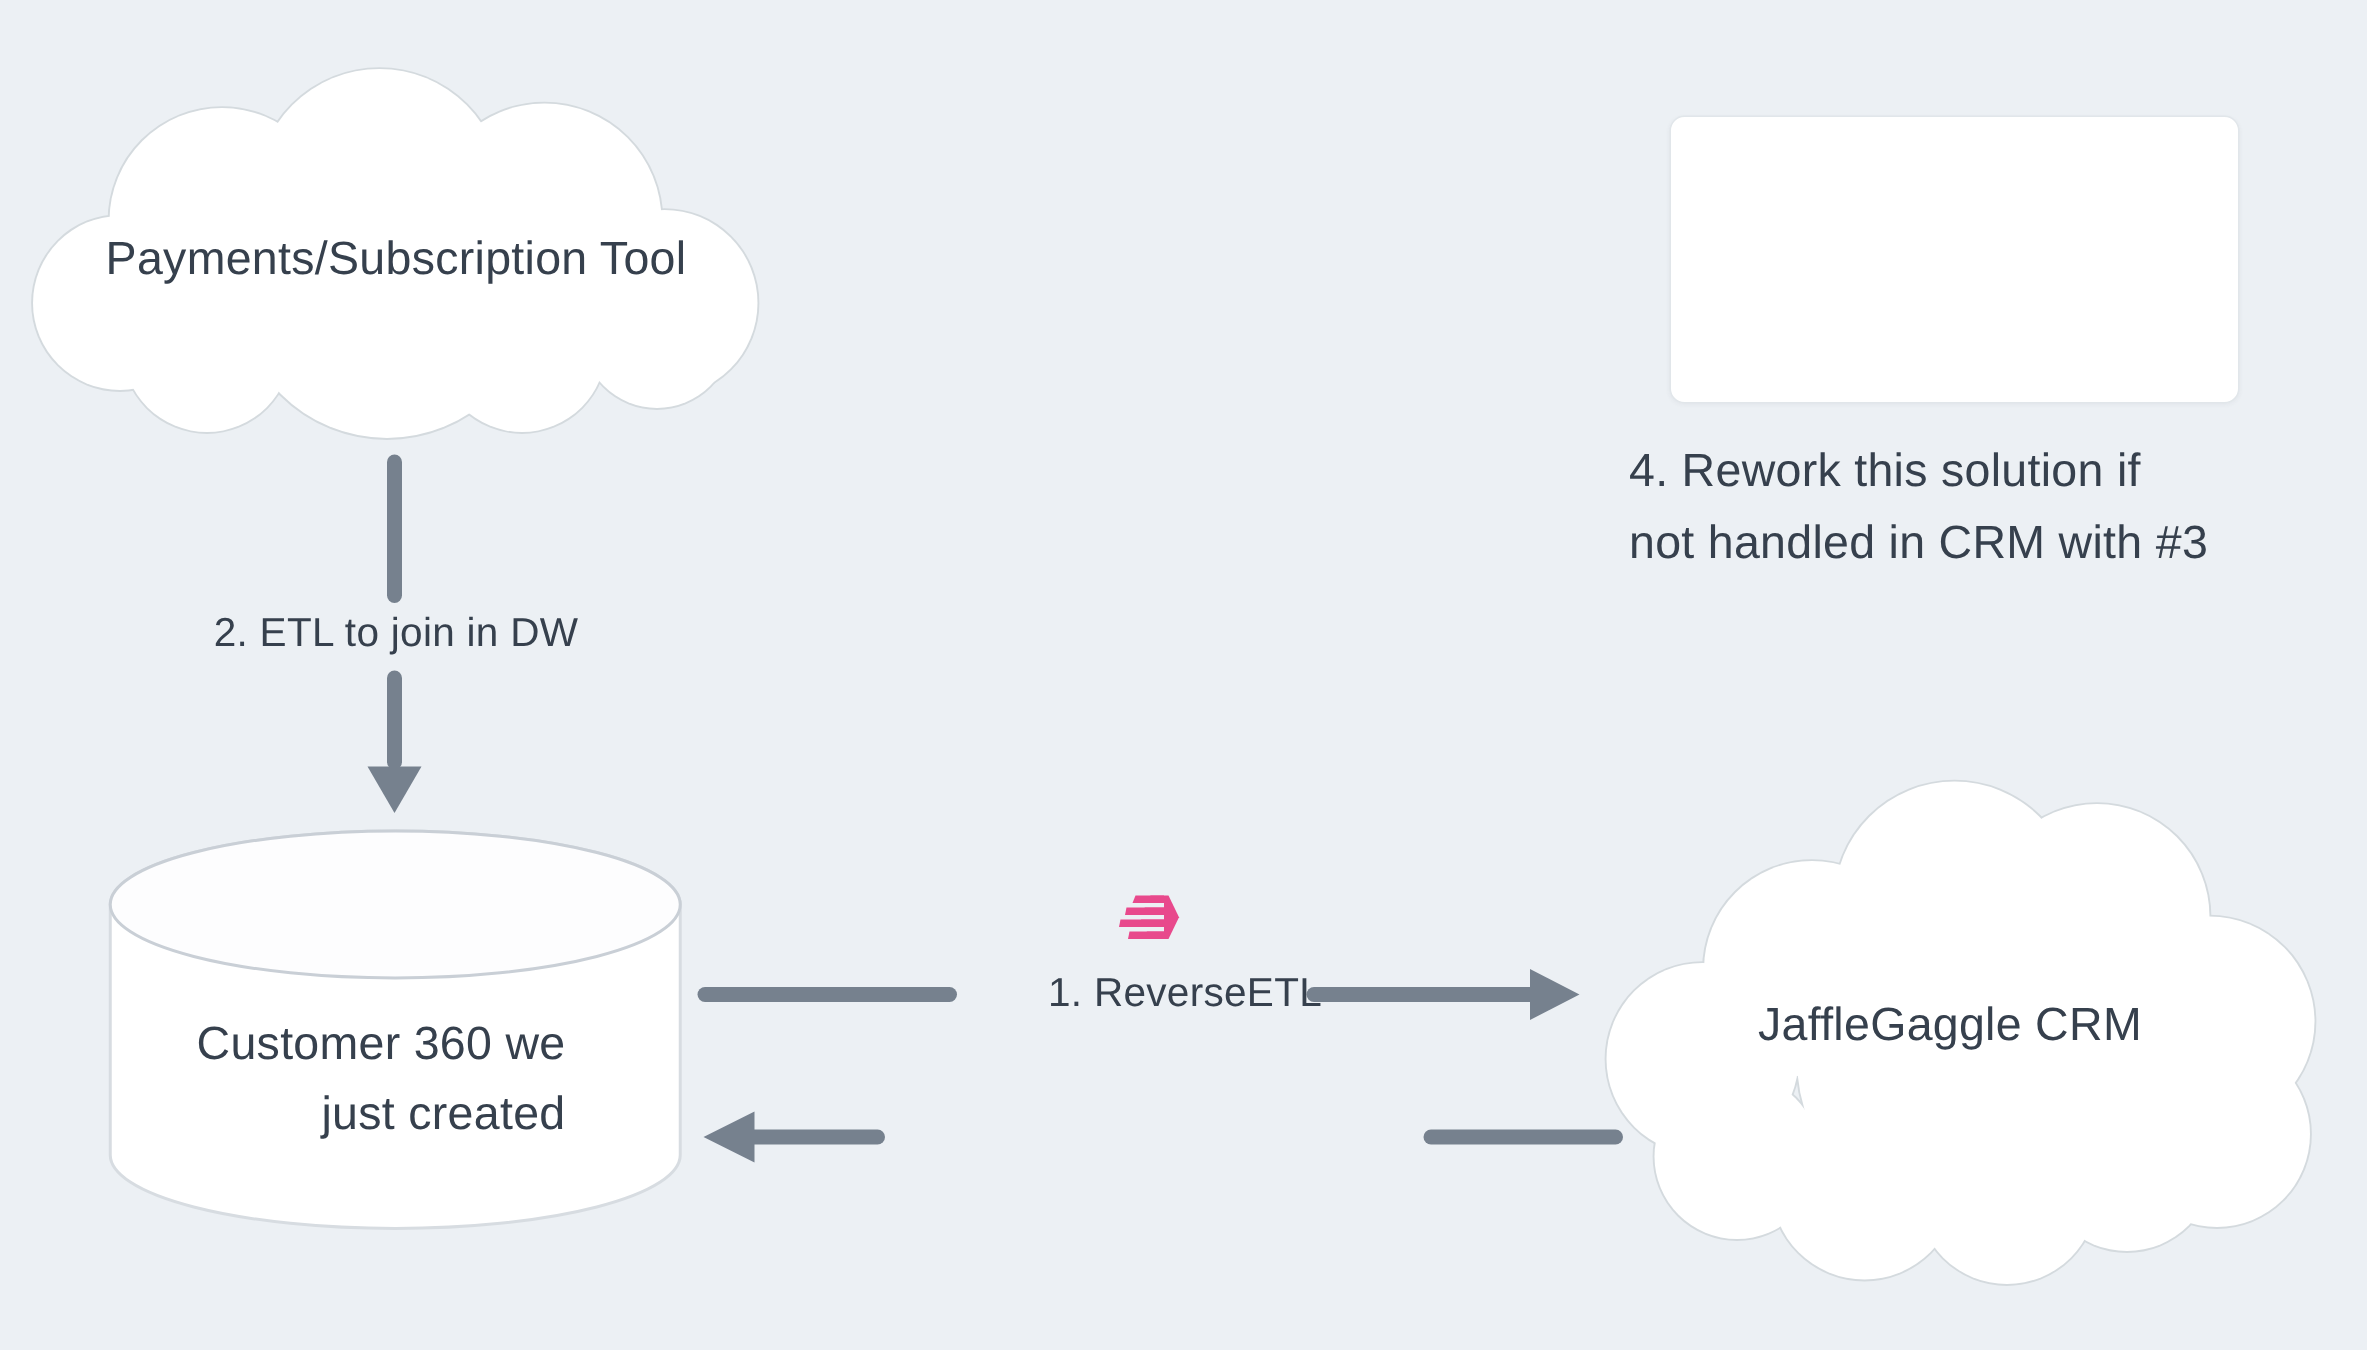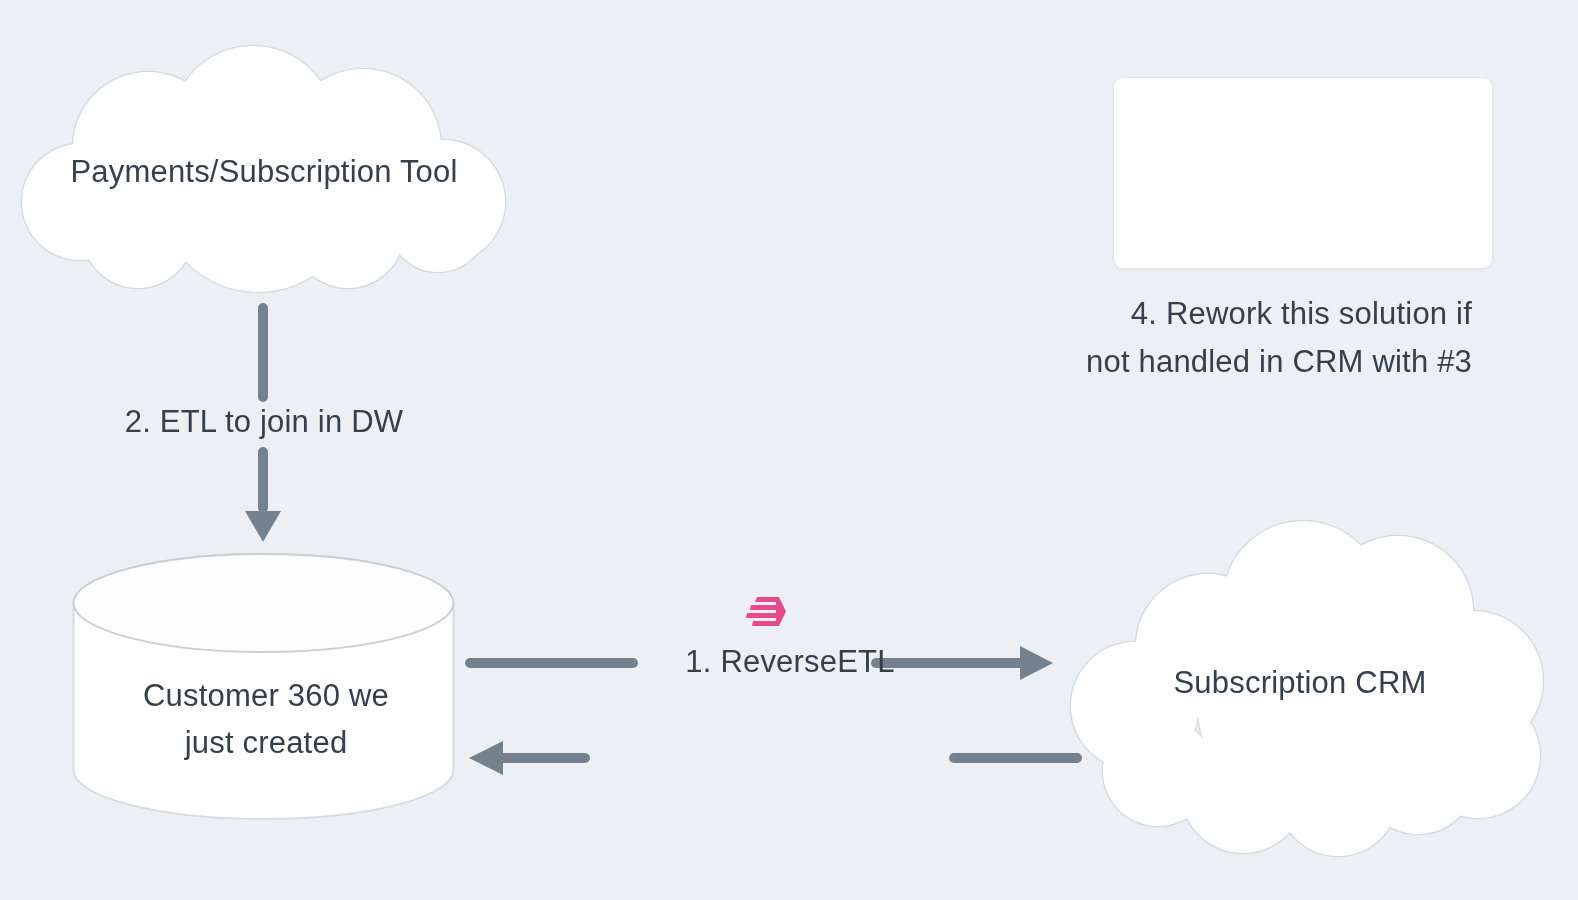--- a/index.html
+++ b/index.html
@@ -27,21 +27,21 @@
     letter-spacing: 0.2px;
     text-align: center;
     white-space: pre-line;
     line-height: 1.52;
     z-index: 5;
   }
   .edge-label {
     position: absolute;
     transform: translate(-50%, -50%);
     color: #36404d;
-    font-size: 31px;
+    font-size: 27px;
     font-weight: 500;
     letter-spacing: 0.2px;
     white-space: nowrap;
     z-index: 5;
     text-align: right;
   }
   .note {
     position: absolute;
     color: #36404d;
     font-size: 31px;
@@ -89,30 +89,30 @@
         <circle cx="330" cy="190" r="56"></circle>
         <circle cx="420" cy="180" r="50"></circle>
         <circle cx="240" cy="150" r="100"></circle>
       </g>
     </svg>
   </div>
   <div class="node-label" style="left:264px; top:172px;">Payments/Subscription Tool</div>
 
   <div class="card" style="left:1113px; top:77px; width:378px; height:190px;"></div>
 
-  <div class="note" style="left:1086px; top:290px;text-align:right;">4. Rework this solution if
+  <div class="note" style="left:1086px; top:290px;">4. Rework this solution if
 not handled in CRM with #3</div>
 
   <div class="abs" style="left:72px; top:553px; width:383px; height:267px;">
     <svg width="383" height="267" viewBox="0 0 383 267">
       <path d="M 1.5 50 L 1.5 217 A 190 49 0 0 0 381.5 217 L 381.5 50 A 190 49 0 0 0 1.5 50 Z" fill="#ffffff" stroke="#d7dce1" stroke-width="2"></path>
       <ellipse cx="191.5" cy="50" rx="190" ry="49" fill="#fdfdfe" stroke="#c9cfd6" stroke-width="2"></ellipse>
     </svg>
   </div>
-  <div class="node-label" style="left:266px; top:719px;">Customer 360 we
+  <div class="node-label" style="left:254px; top:719px;text-align:right;">Customer 360 we
 just created</div>
 
   <div class="abs" style="left:1063px; top:516px; width:482px; height:346px;">
     <svg width="482" height="346" viewBox="0 0 482 346">
       <g stroke="#d4dade" stroke-width="2.5" fill="#ffffff">
         <circle cx="145" cy="130" r="72"></circle>
         <circle cx="240" cy="85" r="80"></circle>
         <circle cx="335" cy="95" r="75"></circle>
         <circle cx="410" cy="165" r="70"></circle>
         <circle cx="415" cy="240" r="62"></circle>
@@ -131,21 +131,21 @@
         <circle cx="415" cy="240" r="62"></circle>
         <circle cx="72" cy="190" r="64"></circle>
         <circle cx="95" cy="255" r="55"></circle>
         <circle cx="180" cy="275" r="62"></circle>
         <circle cx="275" cy="280" r="60"></circle>
         <circle cx="355" cy="260" r="58"></circle>
         <circle cx="250" cy="190" r="115"></circle>
       </g>
     </svg>
   </div>
-  <div class="node-label" style="left:1300px; top:683px;">Subscription CRM</div>
+  <div class="node-label" style="left:1300px; top:683px;">JaffleGaggle CRM</div>
 
   <svg class="abs" style="left:0; top:0; z-index:3;" width="1578" height="900" viewBox="0 0 1578 900">
 
     <g stroke="#76818e" fill="#76818e">
       <line x1="263" y1="308" x2="263" y2="397" stroke-width="10" stroke-linecap="round"></line>
       <line x1="263" y1="452" x2="263" y2="508" stroke-width="10" stroke-linecap="round"></line>
       <polygon points="263,542 245,511 281,511" stroke="none"></polygon>
     </g>
 
     <g stroke="#76818e" fill="#76818e">

